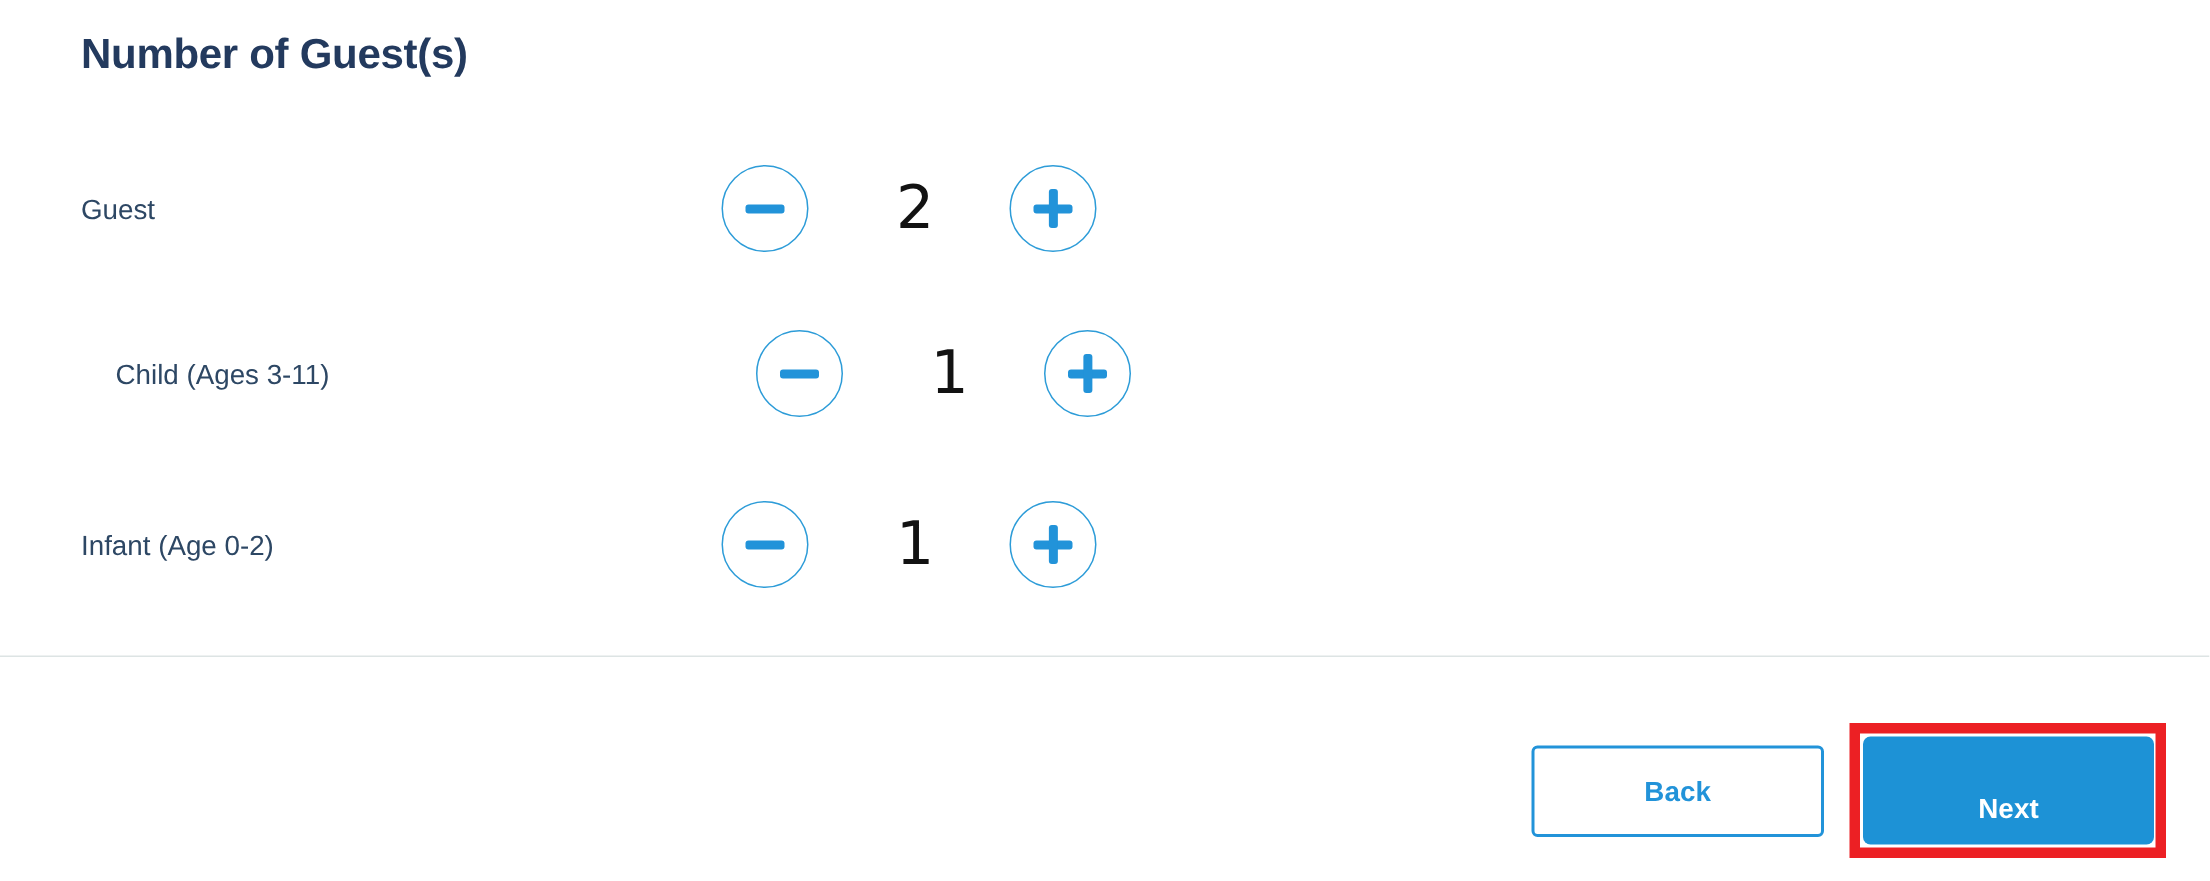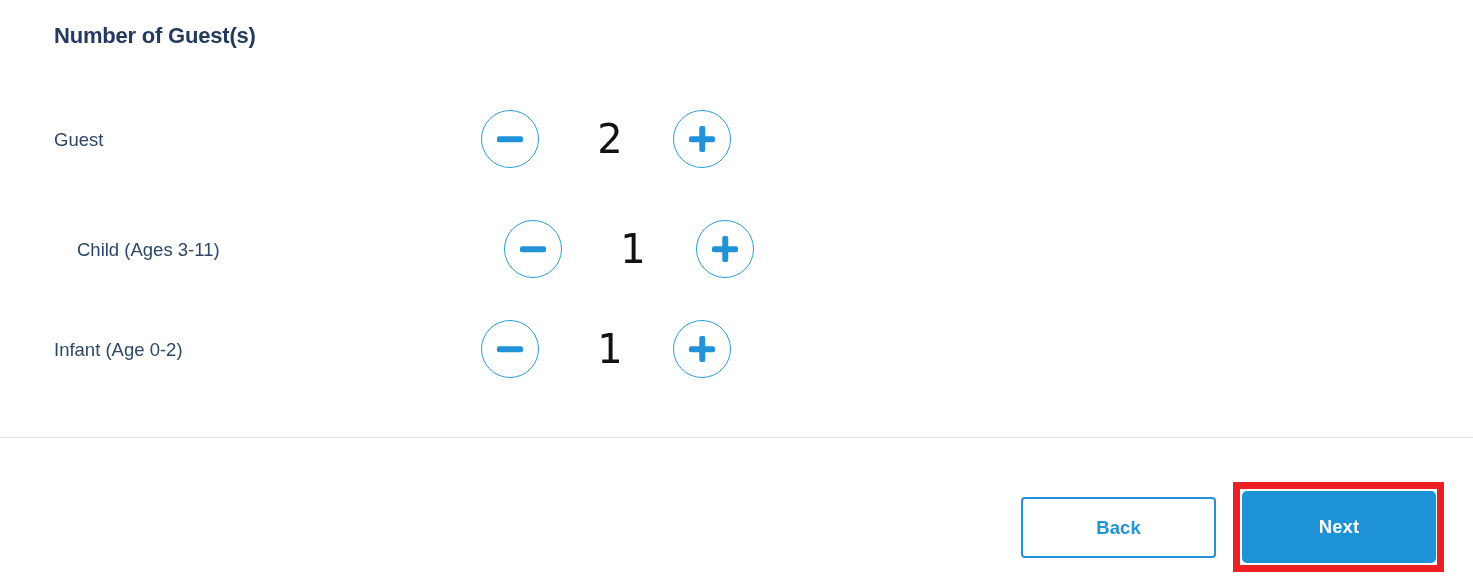--- a/index.html
+++ b/index.html
@@ -21,21 +21,21 @@
     position: absolute;
     inset: 0;
     background: #ffffff;
   }
 
   
   .section-title {
     position: absolute;
     left: 54px;
     top: 17px;
-    font-size: 22px;
+    font-size: 28px;
     font-weight: 700;
     letter-spacing: -0.2px;
     color: #233a5e;
     line-height: 38px;
     white-space: nowrap;
   }
 
   
   .guest-rows {
     position: absolute;
@@ -188,21 +188,21 @@
     box-sizing: border-box;
     background: #1d92d6;
     border: none;
     border-radius: 5px;
     color: #ffffff;
     font-family: "Liberation Sans", sans-serif;
     font-size: 18.5px;
     font-weight: 700;
     letter-spacing: 0.1px;
     cursor: pointer;
-    padding: 0;
+    padding: 12px;
     text-align: center;
     line-height: 72px;
   }
 </style>
 </head>
 <body>
 
 <div class="page">
 
   <div class="section-title">Number of Guest(s)</div>
@@ -230,21 +230,21 @@
           <span class="bar-h"></span>
         </button>
         <div class="step-value">1</div>
         <button class="step-btn plus">
           <span class="bar-h"></span>
           <span class="bar-v"></span>
         </button>
       </div>
     </div>
 
-    <div class="guest-row" style="top:320px;">
+    <div class="guest-row" style="top:334px;">
       <div class="guest-row-label">Infant (Age 0-2)</div>
       <div class="stepper">
         <button class="step-btn minus">
           <span class="bar-h"></span>
         </button>
         <div class="step-value">1</div>
         <button class="step-btn plus">
           <span class="bar-h"></span>
           <span class="bar-v"></span>
         </button>

